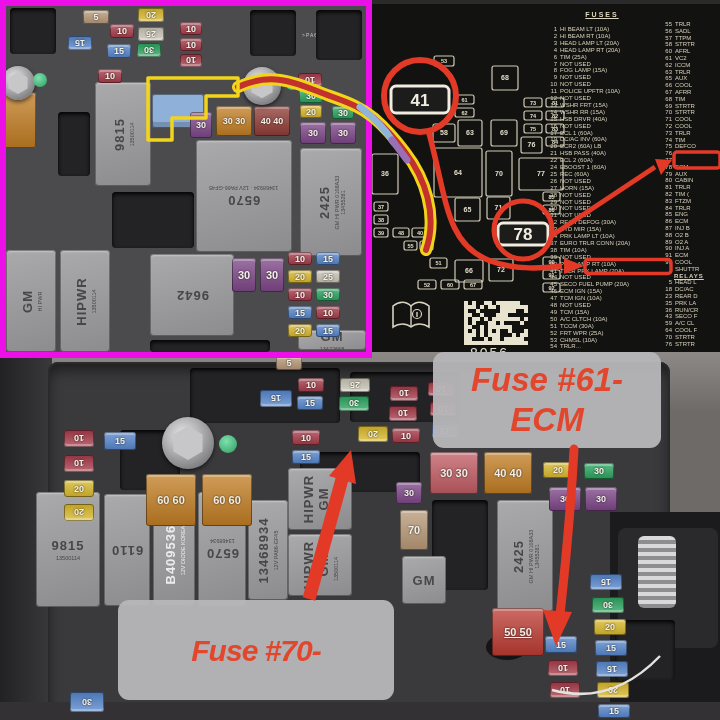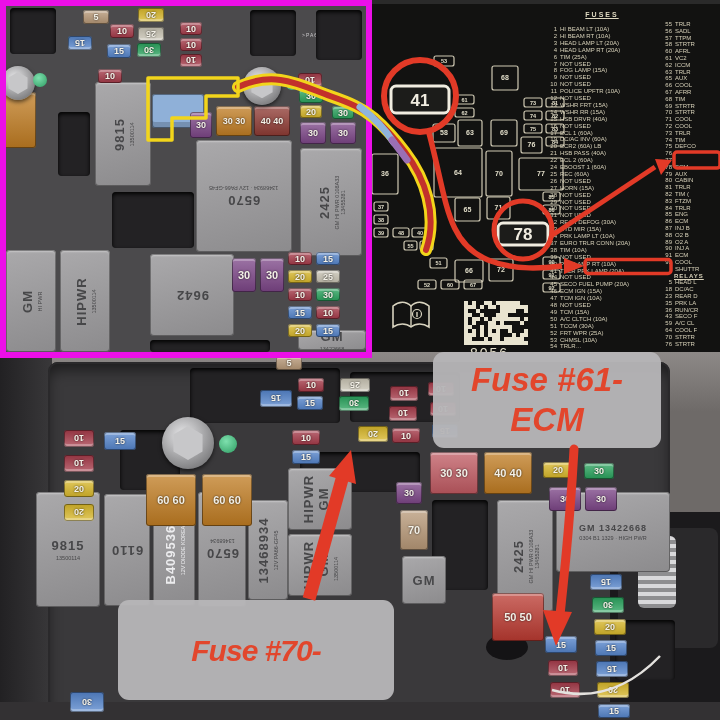--- a/index.html
+++ b/index.html
@@ -691,26 +691,20 @@
         <div class="rlab">
           <span class="rl1">GM</span>
         </div>
       </div>
       <div class="relay" style="left: 497px; top: 148px; width: 56px; height: 112px;">
         <div class="rlab" style="transform: rotate(-90deg);">
           <span class="rl1">2425</span>
           <span class="rl2" style="max-width: 104px;">GM HI PWR 0108A33 13455281</span>
         </div>
       </div>
-      <div class="relay" style="left: 556px; top: 140px; width: 114px; height: 80px;">
-        <div class="rlab">
-          <span class="rl1" style="font-size: 9px;">GM 13422668</span>
-          <span class="rl2" style="max-width: 106px;">0304 B1 1329 · HIGH PWR</span>
-        </div>
-      </div>
       <div class="fz" style="left: 64px; top: 78px; width: 30px; height: 17px; background: linear-gradient(rgba(255, 255, 255, 0.25), rgba(0, 0, 0, 0.12)), rgb(166, 58, 73); transform: rotate(180deg);">10</div>
       <div class="fz" style="left: 64px; top: 103px; width: 30px; height: 17px; background: linear-gradient(rgba(255, 255, 255, 0.25), rgba(0, 0, 0, 0.12)), rgb(166, 58, 73); transform: rotate(180deg);">10</div>
       <div class="fz" style="left: 64px; top: 128px; width: 30px; height: 17px; background: linear-gradient(rgba(255, 255, 255, 0.25), rgba(0, 0, 0, 0.12)), rgb(217, 184, 42);">20</div>
       <div class="fz" style="left: 64px; top: 152px; width: 30px; height: 17px; background: linear-gradient(rgba(255, 255, 255, 0.25), rgba(0, 0, 0, 0.12)), rgb(217, 184, 42); transform: rotate(180deg);">20</div>
       <div class="fz" style="left: 104px; top: 80px; width: 32px; height: 18px; background: linear-gradient(rgba(255, 255, 255, 0.25), rgba(0, 0, 0, 0.12)), rgb(85, 133, 204);">15</div>
       <div class="fz" style="left: 146px; top: 122px; width: 50px; height: 52px; background: linear-gradient(rgba(255, 255, 255, 0.25), rgba(0, 0, 0, 0.12)), rgb(192, 124, 34); font-size: 11px;">60 60</div>
       <div class="fz" style="left: 202px; top: 122px; width: 50px; height: 52px; background: linear-gradient(rgba(255, 255, 255, 0.25), rgba(0, 0, 0, 0.12)), rgb(192, 124, 34); font-size: 11px;">60 60</div>
       <div class="fz" style="left: 260px; top: 38px; width: 32px; height: 17px; background: linear-gradient(rgba(255, 255, 255, 0.25), rgba(0, 0, 0, 0.12)), rgb(85, 133, 204); transform: rotate(180deg);">15</div>
       <div class="fz" style="left: 276px; top: 4px; width: 26px; height: 14px; background: linear-gradient(rgba(255, 255, 255, 0.25), rgba(0, 0, 0, 0.12)), rgb(183, 152, 119);">5</div>
       <div class="fz" style="left: 298px; top: 26px; width: 26px; height: 14px; background: linear-gradient(rgba(255, 255, 255, 0.25), rgba(0, 0, 0, 0.12)), rgb(166, 58, 73);">10</div>
@@ -727,21 +721,21 @@
       <div class="fz" style="left: 430px; top: 50px; width: 26px; height: 14px; background: linear-gradient(rgba(255, 255, 255, 0.25), rgba(0, 0, 0, 0.12)), rgb(166, 58, 73); transform: rotate(180deg);">10</div>
       <div class="fz" style="left: 432px; top: 72px; width: 26px; height: 14px; background: linear-gradient(rgba(255, 255, 255, 0.25), rgba(0, 0, 0, 0.12)), rgb(85, 133, 204); transform: rotate(180deg);">15</div>
       <div class="fz" style="left: 430px; top: 100px; width: 48px; height: 42px; background: linear-gradient(rgba(255, 255, 255, 0.25), rgba(0, 0, 0, 0.12)), rgb(192, 90, 98); font-size: 11px;">30 30</div>
       <div class="fz" style="left: 484px; top: 100px; width: 48px; height: 42px; background: linear-gradient(rgba(255, 255, 255, 0.25), rgba(0, 0, 0, 0.12)), rgb(192, 124, 34); font-size: 11px;">40 40</div>
       <div class="fz" style="left: 543px; top: 110px; width: 30px; height: 16px; background: linear-gradient(rgba(255, 255, 255, 0.25), rgba(0, 0, 0, 0.12)), rgb(217, 184, 42);">20</div>
       <div class="fz" style="left: 584px; top: 111px; width: 30px; height: 16px; background: linear-gradient(rgba(255, 255, 255, 0.25), rgba(0, 0, 0, 0.12)), rgb(42, 164, 94);">30</div>
       <div class="fz" style="left: 549px; top: 135px; width: 32px; height: 24px; background: linear-gradient(rgba(255, 255, 255, 0.25), rgba(0, 0, 0, 0.12)), rgb(124, 69, 135);">30</div>
       <div class="fz" style="left: 585px; top: 135px; width: 32px; height: 24px; background: linear-gradient(rgba(255, 255, 255, 0.25), rgba(0, 0, 0, 0.12)), rgb(124, 69, 135);">30</div>
       <div class="fz" style="left: 396px; top: 130px; width: 26px; height: 22px; background: linear-gradient(rgba(255, 255, 255, 0.25), rgba(0, 0, 0, 0.12)), rgb(124, 69, 135);">30</div>
       <div class="fz" style="left: 400px; top: 158px; width: 28px; height: 40px; background: linear-gradient(rgba(255, 255, 255, 0.25), rgba(0, 0, 0, 0.12)), rgb(183, 152, 119); font-size: 11px;">70</div>
-      <div class="fz" style="left: 492px; top: 241px; width: 52px; height: 48px; background: linear-gradient(rgba(255, 255, 255, 0.25), rgba(0, 0, 0, 0.12)), rgb(187, 58, 49); font-size: 11px;">50 50</div>
+      <div class="fz" style="left: 492px; top: 256px; width: 52px; height: 48px; background: linear-gradient(rgba(255, 255, 255, 0.25), rgba(0, 0, 0, 0.12)), rgb(187, 58, 49); font-size: 11px; text-decoration: underline;">50 50</div>
       <div class="fz" style="left: 545px; top: 284px; width: 32px; height: 17px; background: linear-gradient(rgba(255, 255, 255, 0.25), rgba(0, 0, 0, 0.12)), rgb(85, 133, 204);">15</div>
       <div class="fz" style="left: 548px; top: 308px; width: 30px; height: 16px; background: linear-gradient(rgba(255, 255, 255, 0.25), rgba(0, 0, 0, 0.12)), rgb(166, 58, 73); transform: rotate(180deg);">10</div>
       <div class="fz" style="left: 550px; top: 330px; width: 30px; height: 16px; background: linear-gradient(rgba(255, 255, 255, 0.25), rgba(0, 0, 0, 0.12)), rgb(166, 58, 73); transform: rotate(180deg);">10</div>
       <div class="fz" style="left: 590px; top: 222px; width: 32px; height: 16px; background: linear-gradient(rgba(255, 255, 255, 0.25), rgba(0, 0, 0, 0.12)), rgb(85, 133, 204); transform: rotate(180deg);">15</div>
       <div class="fz" style="left: 592px; top: 245px; width: 32px; height: 16px; background: linear-gradient(rgba(255, 255, 255, 0.25), rgba(0, 0, 0, 0.12)), rgb(42, 164, 94); transform: rotate(180deg);">30</div>
       <div class="fz" style="left: 594px; top: 267px; width: 32px; height: 16px; background: linear-gradient(rgba(255, 255, 255, 0.25), rgba(0, 0, 0, 0.12)), rgb(217, 184, 42);">20</div>
       <div class="fz" style="left: 595px; top: 288px; width: 32px; height: 16px; background: linear-gradient(rgba(255, 255, 255, 0.25), rgba(0, 0, 0, 0.12)), rgb(85, 133, 204);">15</div>
       <div class="fz" style="left: 596px; top: 309px; width: 32px; height: 16px; background: linear-gradient(rgba(255, 255, 255, 0.25), rgba(0, 0, 0, 0.12)), rgb(85, 133, 204); transform: rotate(180deg);">15</div>
       <div class="fz" style="left: 597px; top: 330px; width: 32px; height: 16px; background: linear-gradient(rgba(255, 255, 255, 0.25), rgba(0, 0, 0, 0.12)), rgb(217, 184, 42); transform: rotate(180deg);">20</div>
       <div class="fz" style="left: 598px; top: 352px; width: 32px; height: 14px; background: linear-gradient(rgba(255, 255, 255, 0.25), rgba(0, 0, 0, 0.12)), rgb(85, 133, 204);">15</div>

